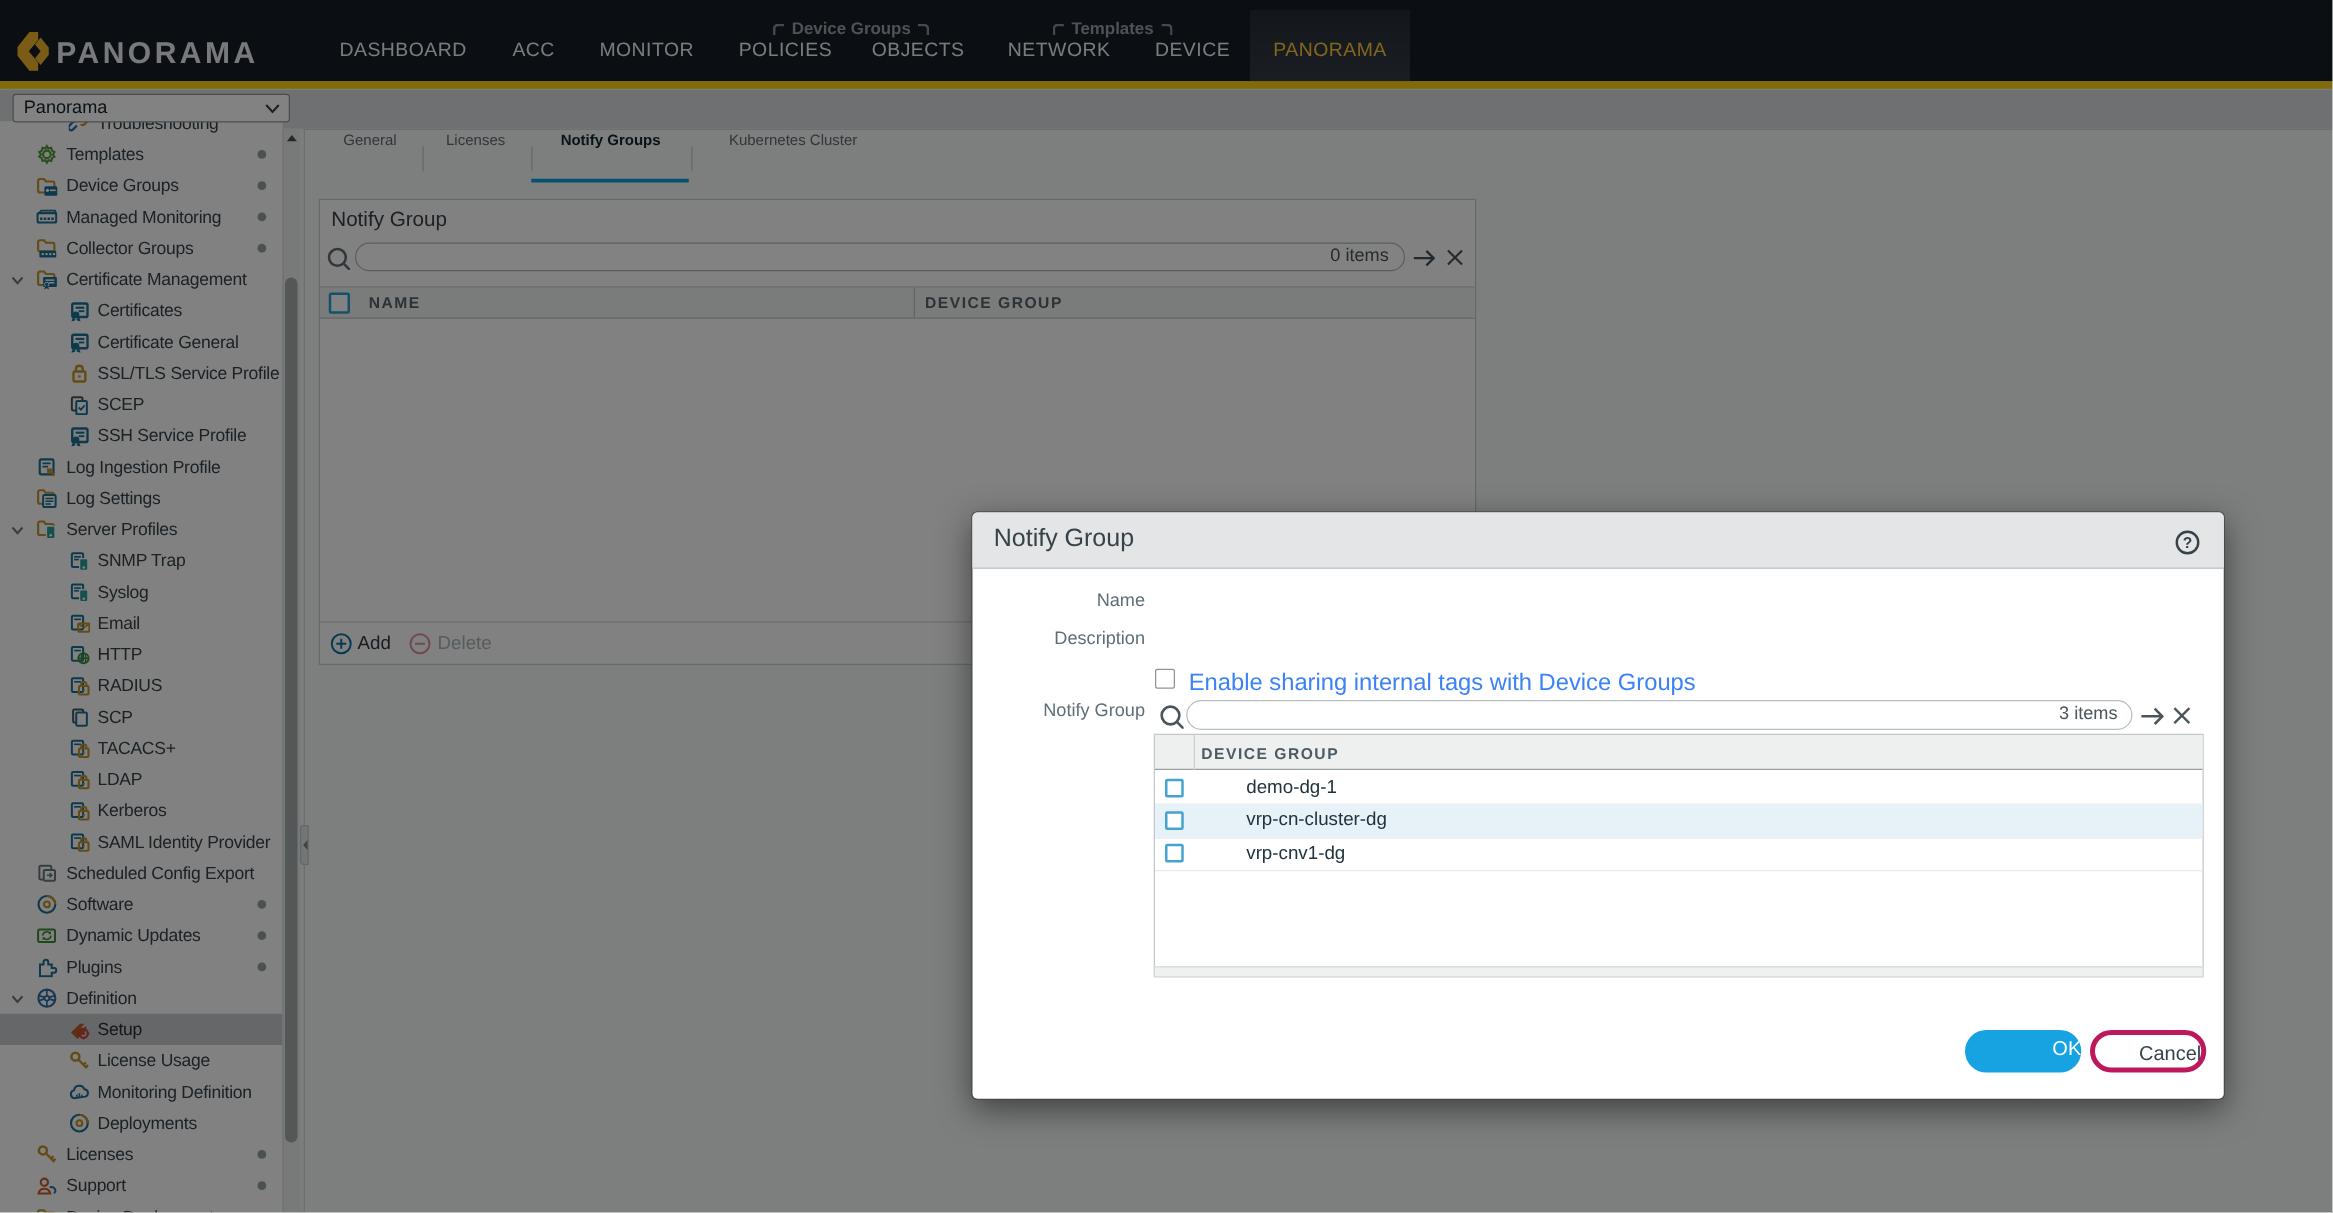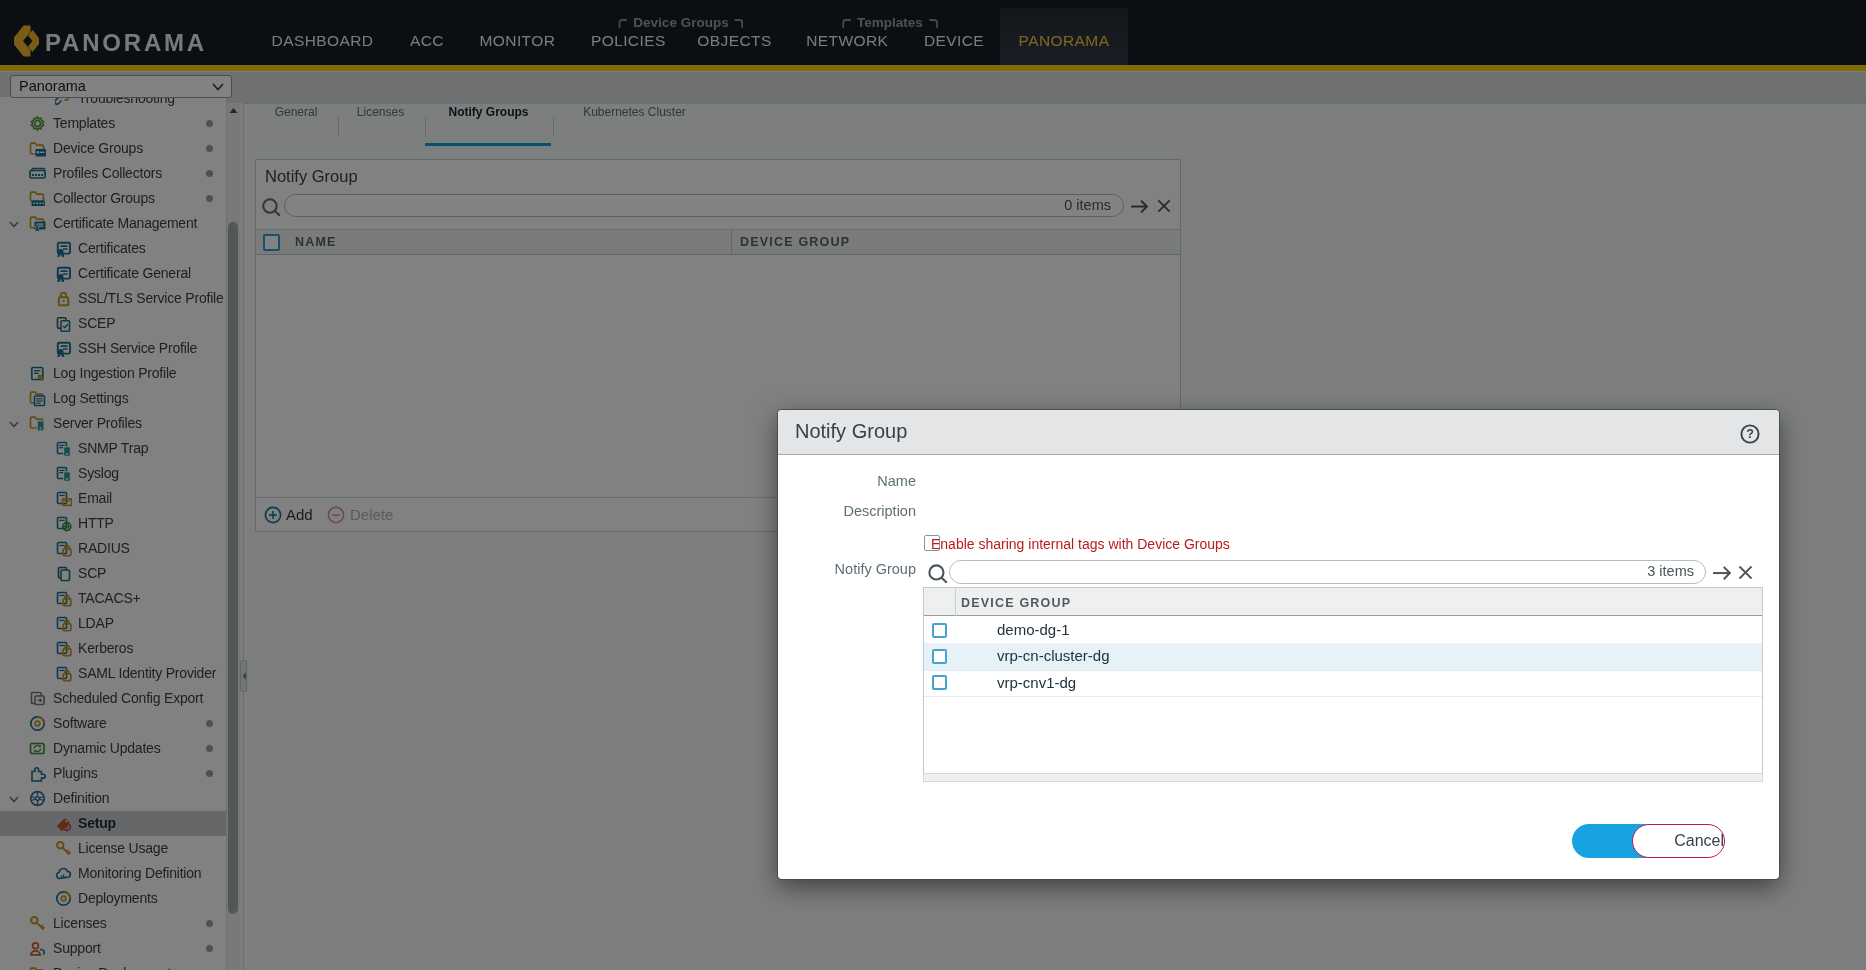--- a/index.html
+++ b/index.html
@@ -29,21 +29,21 @@
 .thead{position:absolute;background:#eff1f1;border-top:1px solid #d4d9da;border-bottom:1px solid #c3c9cb}
 .hcell{position:absolute;font-size:12.5px;font-weight:bold;color:#55646c;letter-spacing:1.2px;white-space:nowrap}
 .cb-blue{position:absolute;background:#fff;border:2px solid #2aa0d2;border-radius:2px}
 .cb-gray{position:absolute;background:#fff;border:1.5px solid #8c9499;border-radius:2px}
 
 #sidebar{position:absolute;left:0;top:97px;width:226px;height:873px;background:#fdfefe;overflow:hidden}
 .sitem{position:absolute;left:0;width:226px;height:25px}
 .sitem .txt{position:absolute;top:4px;font-size:14px;letter-spacing:-0.2px;color:#36424a;white-space:nowrap}
 .sitem .dot{position:absolute;left:206px;top:9px;width:7px;height:7px;border-radius:50%;background:#939da2}
 .sitem.sel{background:#c7cbcd}
-.sitem.sel .txt{font-weight:bold;color:#232e36}
+.sitem.sel .txt{font-weight:normal;color:#232e36}
 .chev{position:absolute;left:8px;top:7px}
 #sscroll{position:absolute;left:226px;top:103px;width:14px;height:867px;background:#ebeded;border-left:1px solid #d8dcdd}
 #sthumb{position:absolute;left:228px;top:222px;width:10px;height:692px;background:#a5abad;border-radius:5px}
 #collapser{position:absolute;left:240px;top:660px;width:7px;height:32px;background:#e3e6e7;border:1px solid #c2c8ca;border-radius:3px 0 0 3px}
 
 #overlay{position:absolute;left:0;top:0;width:1866px;height:970px;background:rgba(0,0,0,0.49)}
 #modal{position:absolute;left:778px;top:410px;width:1001px;height:469px;background:#fff;border-radius:4px;box-shadow:0 0 0 1px rgba(62,68,72,0.75),0 8px 26px rgba(0,0,0,0.5)}
 #mhead{position:absolute;left:0;top:0;width:1001px;height:45px;background:#e3e5e6;border-bottom:1px solid #a3a9ab;border-radius:4px 4px 0 0}
 #mtitle{position:absolute;left:17px;top:10px;font-size:20px;color:#36424a}
 .mlabel{position:absolute;width:138px;text-align:right;font-size:14.5px;color:#5f6e76;white-space:nowrap}
@@ -306,21 +306,21 @@
         <svg class="abs" style="left:29px;top:4px" width="17" height="17" viewBox="0 0 17 17">
           <use href="#i-folder"></use>
         </svg>
         <span class="txt" style="left:53px">Device Groups</span>
         <span class="dot"></span>
       </div>
 <div class="sitem" style="top:63.5px">
         <svg class="abs" style="left:29px;top:4px" width="17" height="17" viewBox="0 0 17 17">
           <use href="#i-server"></use>
         </svg>
-        <span class="txt" style="left:53px">Profiles Collectors</span>
+        <span class="txt" style="left:53px">Managed Monitoring</span>
         <span class="dot"></span>
       </div>
 <div class="sitem" style="top:88.5px">
         <svg class="abs" style="left:29px;top:4px" width="17" height="17" viewBox="0 0 17 17">
           <use href="#i-foldsrv"></use>
         </svg>
         <span class="txt" style="left:53px">Collector Groups</span>
         <span class="dot"></span>
       </div>
 <div class="sitem" style="top:113.5px">
@@ -543,21 +543,21 @@
 <div id="modal">
 <div id="mhead"></div>
       <div id="mtitle">Notify Group</div>
 <svg class="abs" style="left:962px;top:14px" width="20" height="20">
         <circle cx="10" cy="10" r="8.6" fill="none" stroke="#36424a" stroke-width="1.9"></circle>
         <text x="10" y="14.4" text-anchor="middle" font-size="12.5" font-weight="bold" fill="#36424a" font-family="Liberation Sans">?</text>
       </svg>
 <div class="mlabel" style="left:0px;top:63px">Name</div>
 <div class="mlabel" style="left:0px;top:93px">Description</div>
 <div class="cb-gray" style="left:146px;top:125px;width:16px;height:16px"></div>
-<div class="abs" style="left:153px;top:126px;font-size:14px;color:#b91c1c">Enable sharing internal tags with Device Groups</div>
+<div class="abs" style="left:173px;top:126px;font-size:19px;color:#3b82f6">Enable sharing internal tags with Device Groups</div>
 <div class="mlabel" style="left:0px;top:151px">Notify Group</div>
 <svg class="abs" style="left:149px;top:153px" width="20" height="20" viewBox="0 0 17 17" stroke="#4a555c">
         <use href="#i-search"></use>
       </svg>
 <div class="pill" style="left:171px;top:150px;width:757px;height:24px;border-color:#b9bec0"></div>
 <div class="itemscnt" style="left:816px;top:153px;width:100px;color:#4a555c">3 items</div>
 <svg class="abs" style="left:934px;top:153px" width="19" height="19" viewBox="0 0 17 17" stroke="#4a555c">
         <use href="#i-arrow"></use>
       </svg>
 <svg class="abs" style="left:959px;top:154px" width="17" height="17" viewBox="0 0 17 17" stroke="#4a555c">
@@ -572,14 +572,14 @@
 <div class="mrowtxt" style="top:211.0px">demo-dg-1</div>
 <div class="abs" style="left:146px;top:233.4px;width:838px;height:26.4px;background:#e7f2f8"></div>
 <div class="abs" style="left:146px;top:259.8px;width:838px;height:1px;background:#e8eaeb"></div>
 <div class="cb-blue" style="left:153.5px;top:238.9px;width:15px;height:15px;border-color:#45a3cf"></div>
 <div class="mrowtxt" style="top:237.4px">vrp-cn-cluster-dg</div>
 <div class="abs" style="left:146px;top:286.2px;width:838px;height:1px;background:#e8eaeb"></div>
 <div class="cb-blue" style="left:153.5px;top:265.3px;width:15px;height:15px;border-color:#45a3cf"></div>
 <div class="mrowtxt" style="top:263.8px">vrp-cnv1-dg</div>
 <div class="abs" style="left:145px;top:363px;width:840px;height:9px;background:#eff1f1;border:1px solid #d4d8d9"></div>
 <div class="btn" style="left:794px;top:414px;width:93px;background:#17a2e2;color:#fff">OK</div>
-<div class="btn" style="left:854px;top:414px;width:93px;background:#fff;border:1px solid #be185d;color:#36424a;line-height:31px">Cancel</div>
+<div class="btn" style="left:894px;top:414px;width:93px;background:#fff;border:4px solid #be185d;color:#36424a;line-height:31px">Cancel</div>
 </div>
 </div>
 </body></html>

